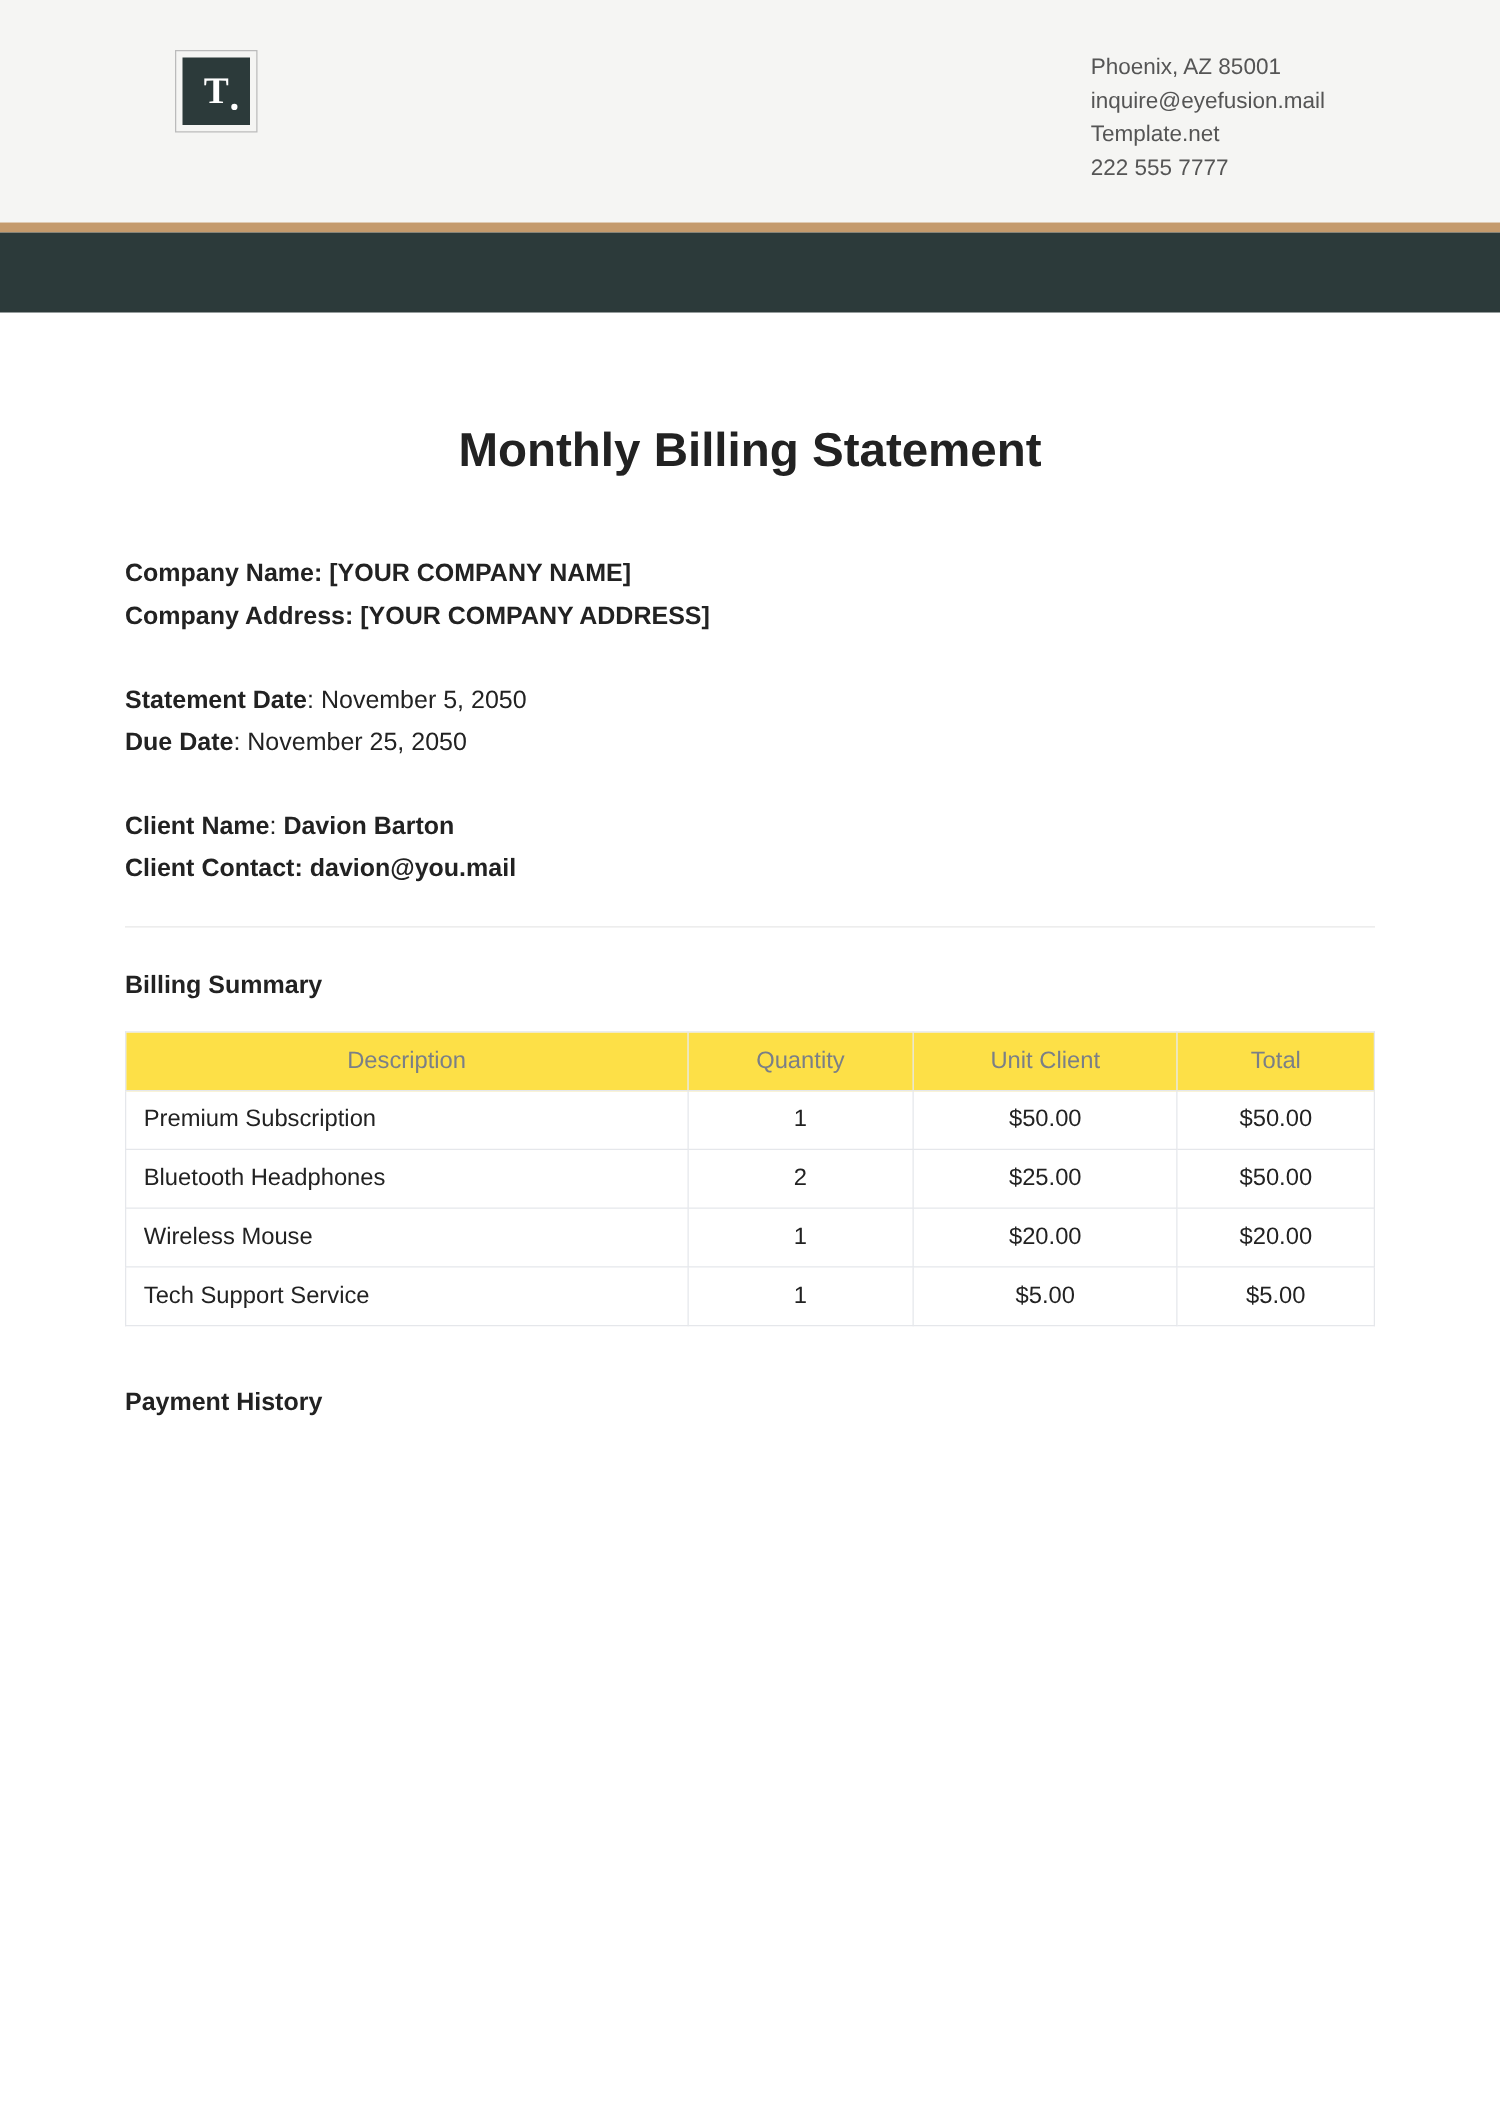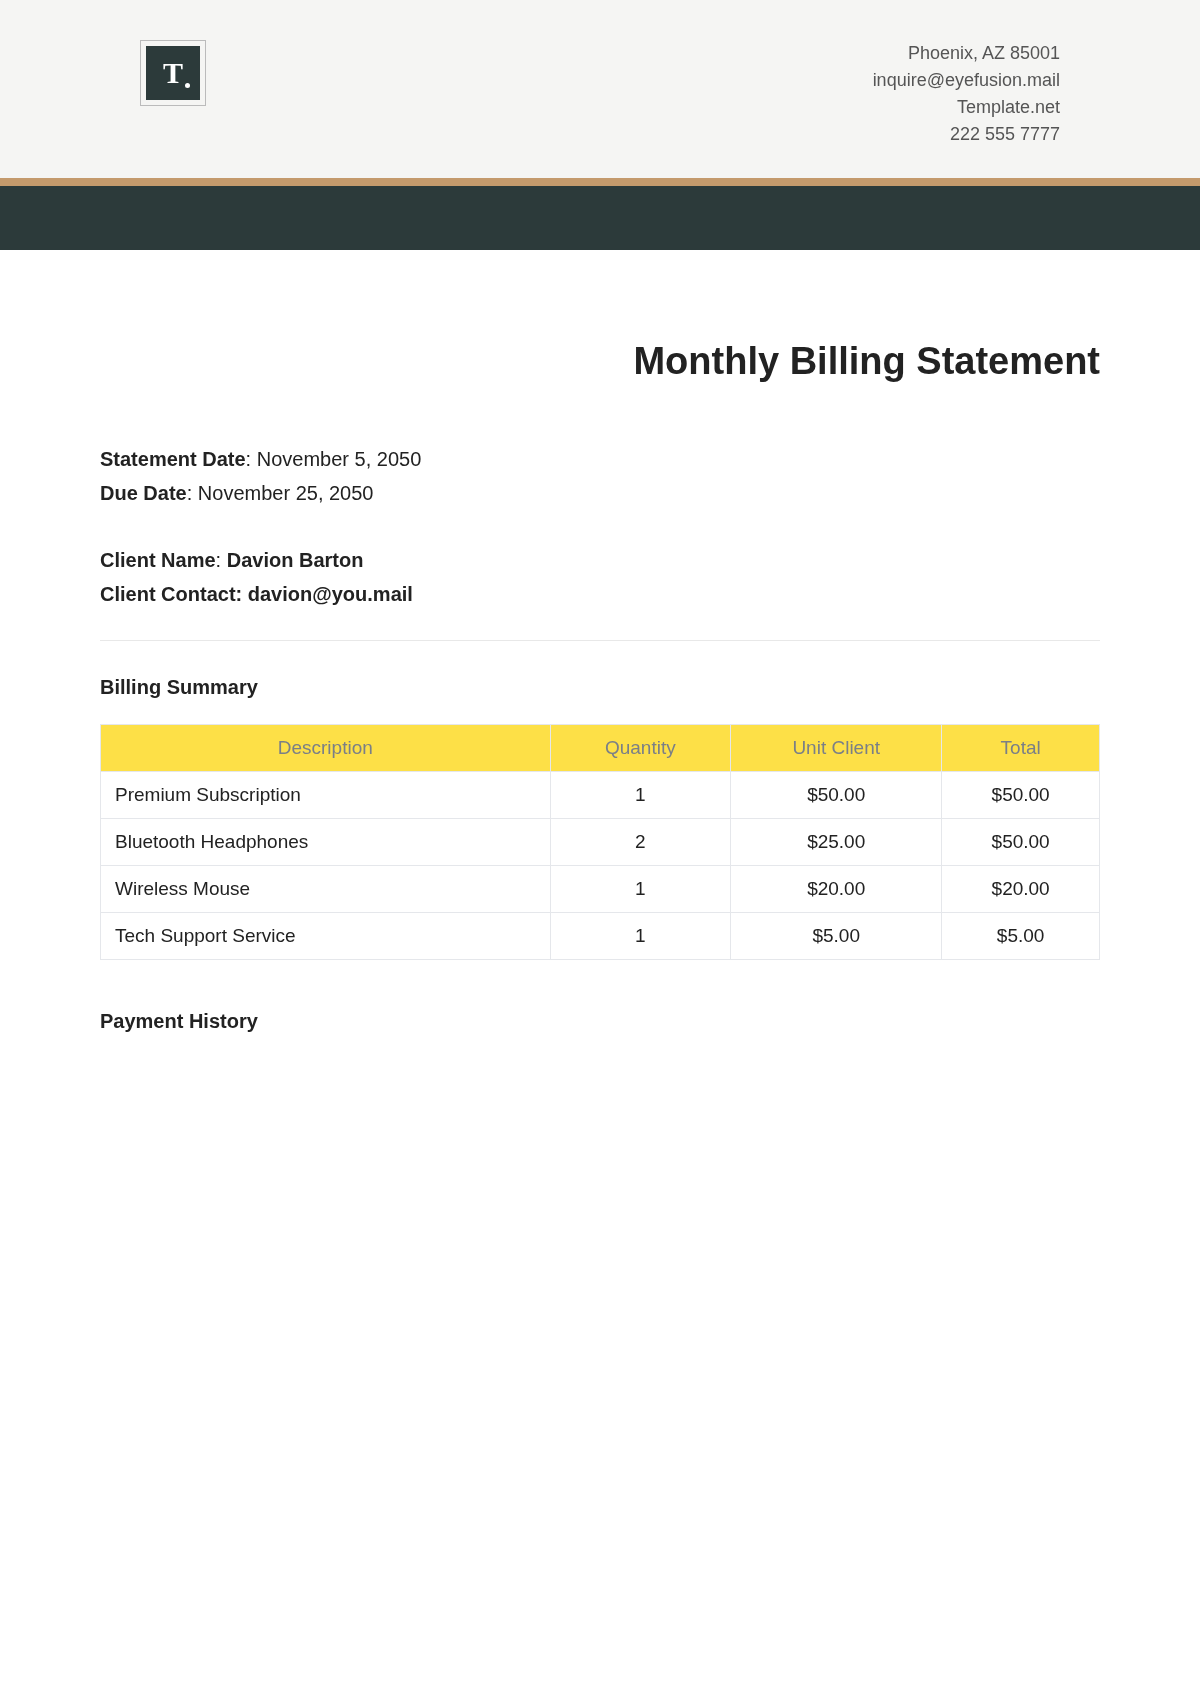--- a/index.html
+++ b/index.html
@@ -44,32 +44,31 @@
   .logo-dot {
     position: absolute;
     width: 5px;
     height: 5px;
     background: #fff;
     border-radius: 50%;
     bottom: 12px;
     right: 10px;
   }
   .header-contact {
-    text-align: right;
     color: #555;
     font-size: 18px;
     line-height: 1.5;
   }
   .gold-bar { height: 8px; background: #c49a6c; }
   .dark-bar { height: 64px; background: #2c3a3a; }
   .content {
     padding: 90px 100px 40px 100px;
   }
   .title {
-    text-align: right;
+    text-align: center;
     font-size: 38px;
     font-weight: bold;
     color: #222;
     margin-bottom: 60px;
   }
   .info-block { margin-bottom: 30px; }
   .info-line {
     font-size: 20px;
     line-height: 1.6;
     color: #222;
@@ -122,20 +121,28 @@
     <div>Template.net</div>
     <div>222 555 7777</div>
   </div>
 </div>
 <div class="gold-bar"></div>
 <div class="dark-bar"></div>
 
 <div class="content">
   <h1 class="title">Monthly Billing Statement</h1>
 
+  <div class="info-block">
+    <div class="info-line">
+      <b><span>Company Name:</span> <span>[YOUR COMPANY NAME]</span></b>
+    </div>
+    <div class="info-line">
+      <b><span>Company Address:</span> <span>[YOUR COMPANY ADDRESS]</span></b>
+    </div>
+  </div>
 
   <div class="info-block" style="margin-top:35px">
     <div class="info-line">
       <b><span>Statement Date</span></b>: <span>November 5, 2050</span>
     </div>
     <div class="info-line">
       <b><span>Due Date</span></b>: <span>November 25, 2050</span>
     </div>
   </div>
 

